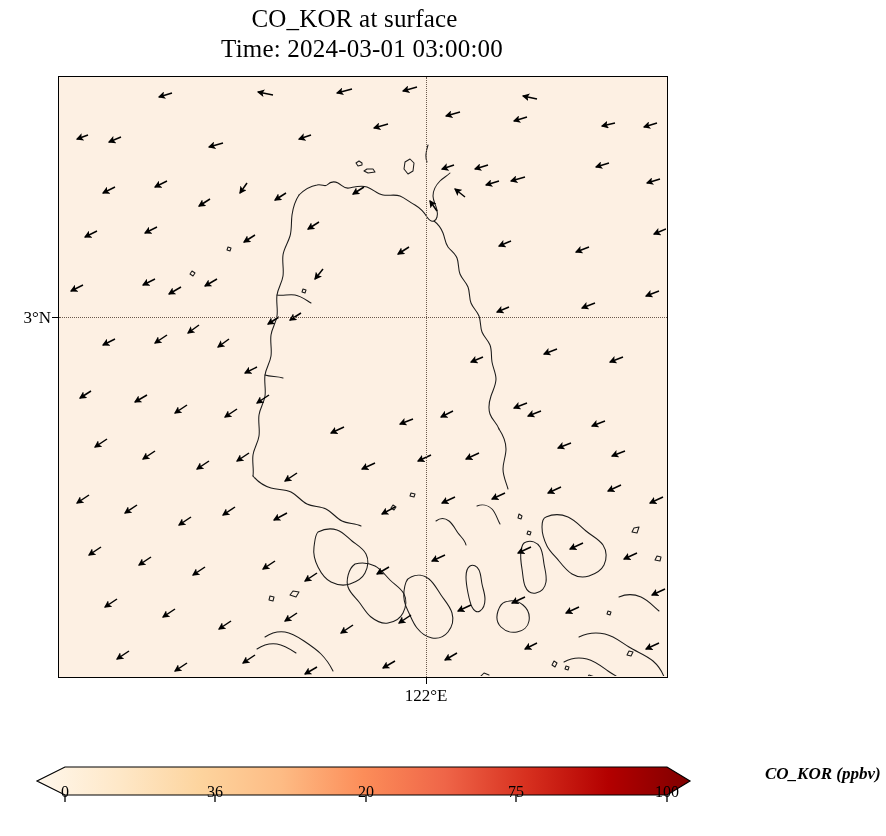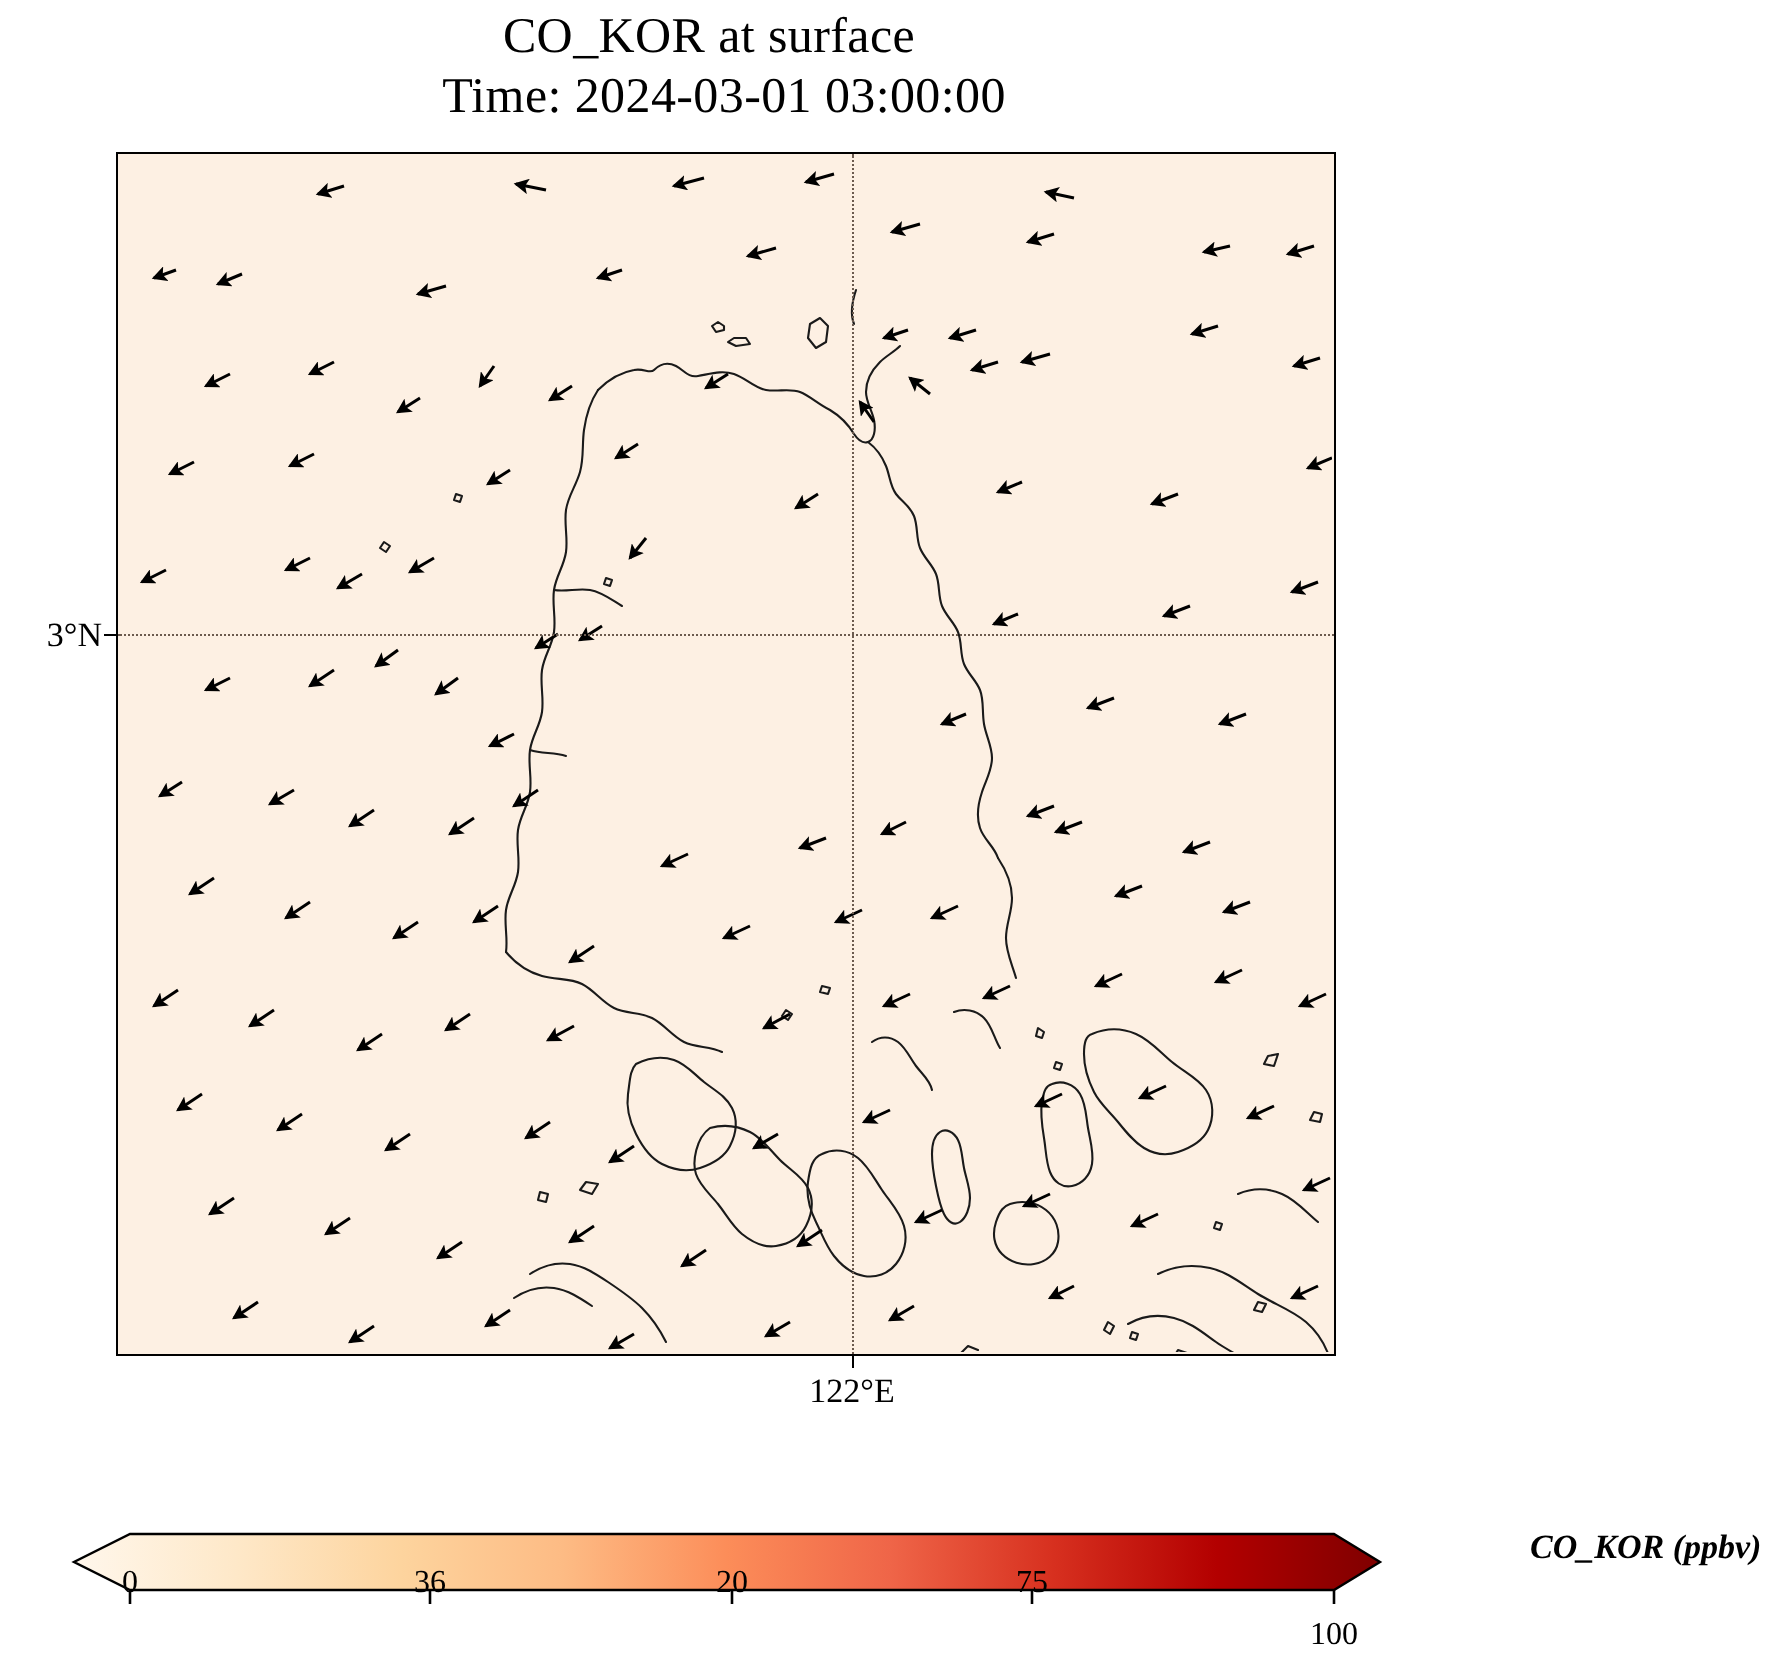--- a/index.html
+++ b/index.html
@@ -316,16 +316,16 @@
       <line x1="366" y1="43" x2="366" y2="50"></line>
       <line x1="516" y1="43" x2="516" y2="50"></line>
       <line x1="667" y1="43" x2="667" y2="50"></line>
     </g>
   </svg>
 
   <div class="cb-ticklabel" style="left:35px;">0</div>
   <div class="cb-ticklabel" style="left:185px;">36</div>
   <div class="cb-ticklabel" style="left:336px;">20</div>
   <div class="cb-ticklabel" style="left:486px;">75</div>
-  <div class="cb-ticklabel" style="left:637px;margin-top:26px;">100</div>
+  <div class="cb-ticklabel" style="left:637px;">100</div>
 
   <div id="cbar-title">CO_KOR (ppbv)</div>
 </div>
 
 </body></html>

